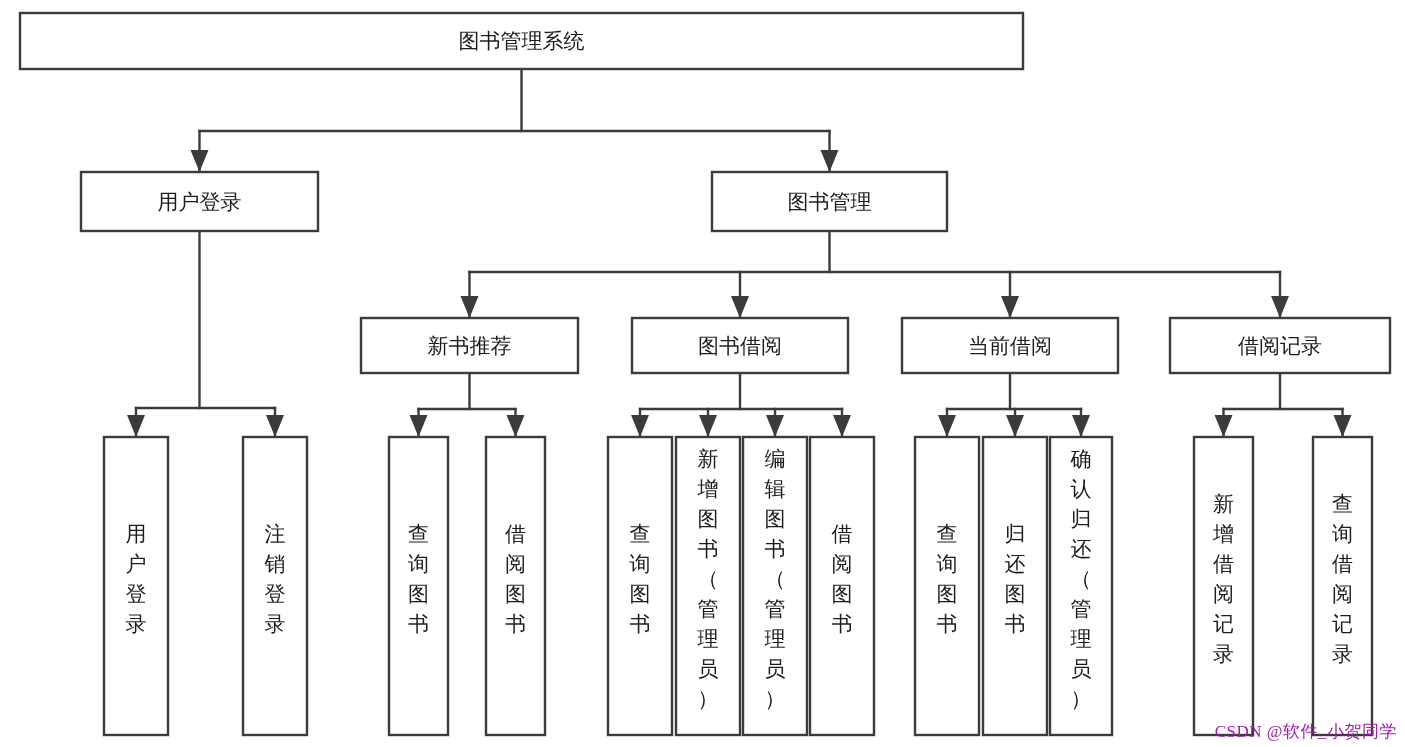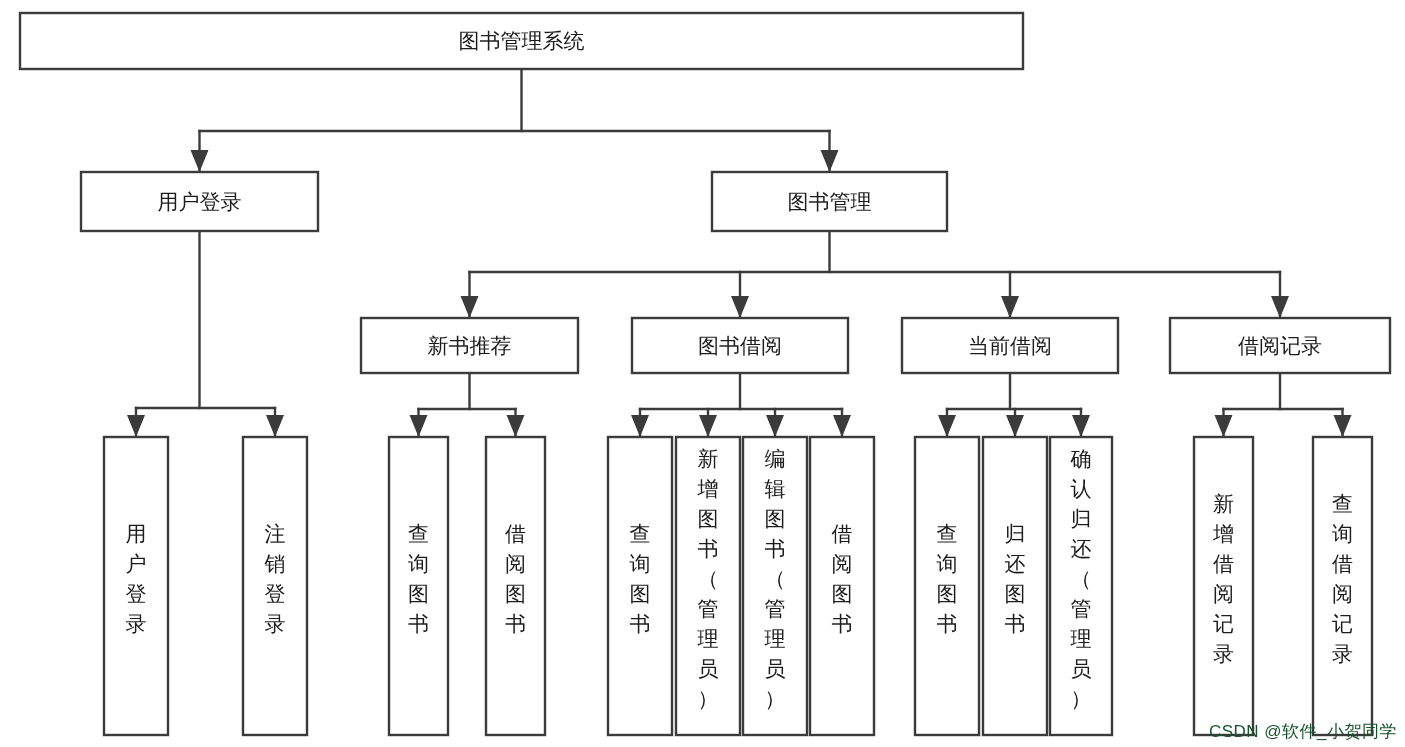--- a/index.html
+++ b/index.html
@@ -53,23 +53,23 @@
   .node-label-vertical {
     fill: #1c1c1c;
     font-family: "DejaVu Sans", "Liberation Sans", sans-serif;
     font-size: 21px;
     text-anchor: middle;
   }
   .watermark {
     position: absolute;
     right: 8px;
     bottom: 4px;
-    color: #14532d;
+    color: #a21caf;
     font-size: 17px;
-    font-family: Liberation Sans, sans-serif;
+    font-family: Liberation Serif, serif;
     letter-spacing: 0.5px;
     white-space: nowrap;
     user-select: none;
   }
 </style>
 </head>
 <body>
 
 <div id="diagram-root">
   <svg id="flowchart" viewBox="0 0 1405 747">

